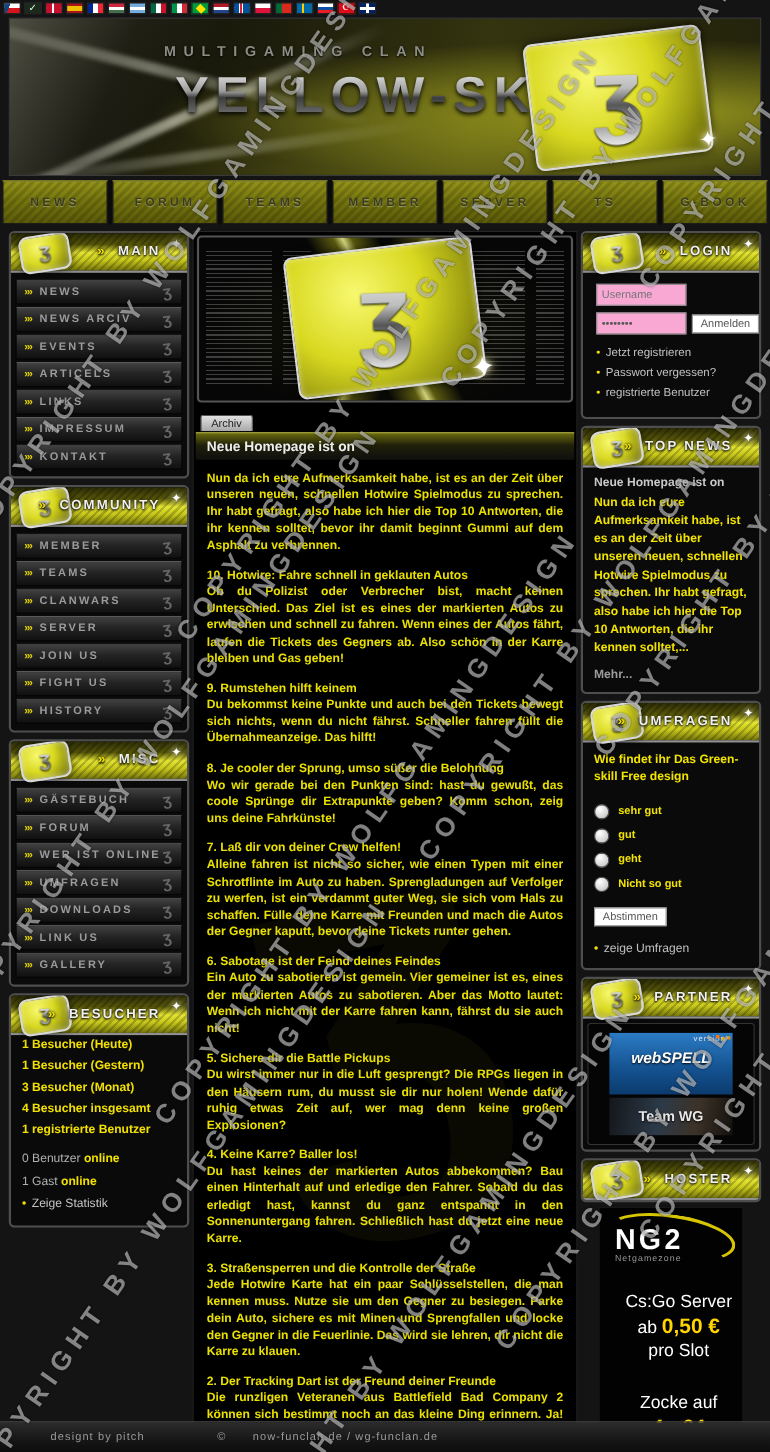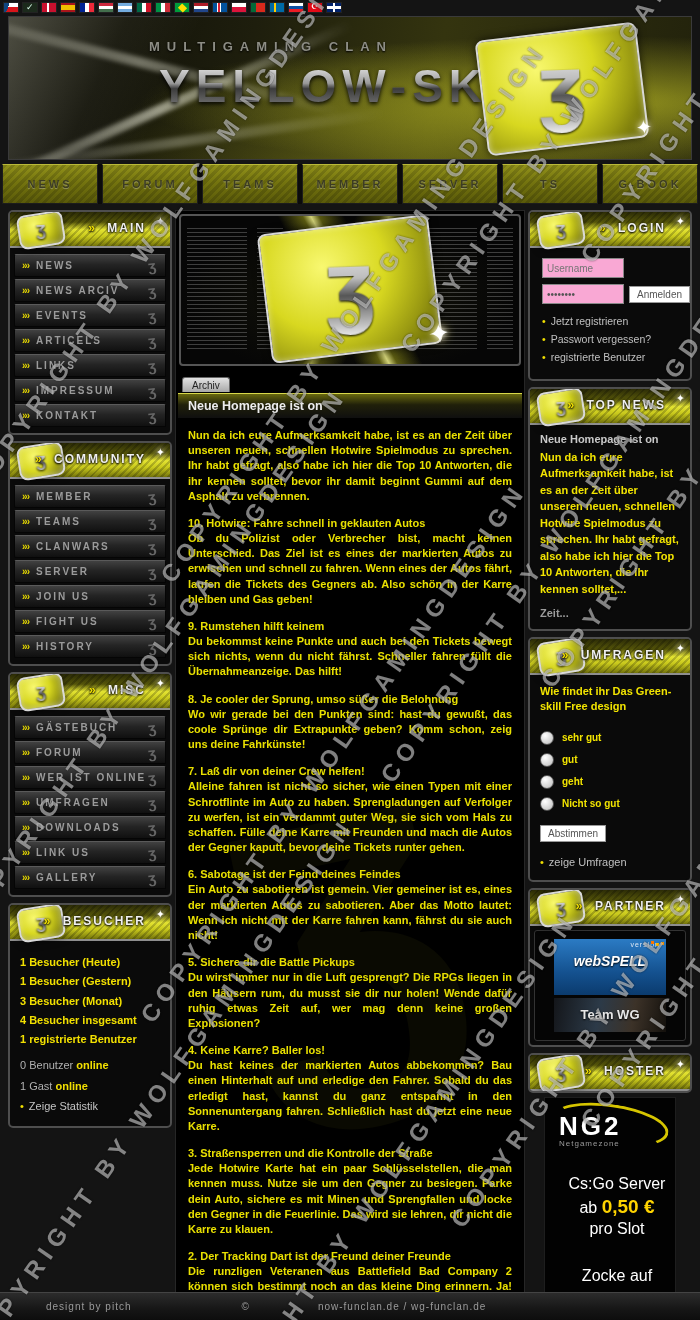--- a/index.html
+++ b/index.html
@@ -79,21 +79,21 @@
   .chip-sm .g{font-size:19px;line-height:28px;transform:rotate(5deg);}
   .hdr-star{right:5px;top:3px;font-size:11px;}
   .menu-list{padding:4px 4px 6px;}
   .menu-item{display:flex;align-items:center;height:21px;margin-top:2px;padding:0 7px;cursor:pointer;
     background:linear-gradient(180deg,#414141 0%,#242424 45%,#101010 100%);
     border:1px solid #050505;border-top-color:#5a5a5a;border-radius:2px;
     color:#9b9b9b;font-size:10px;font-weight:bold;letter-spacing:2px;text-decoration:none;}
   .chev{color:#e6d800;font-size:10px;margin-right:7px;font-weight:bold;letter-spacing:-1px;}
   .mi-glyph{margin-left:auto;color:#666;font-size:15px;font-weight:bold;transform:rotate(-8deg);}
   
-  .bes{padding:12px 10px 10px;font-size:11px;}
+  .bes{padding:0 10px 10px;font-size:11px;}
   .bes .stat{color:#f2e000;font-weight:bold;line-height:1.75;}
   .bes .onl{color:#b0b0b0;line-height:1.85;}
   .bes .onl b{color:#f2e000;}
   .bes .lnk{color:#c4c4c4;line-height:1.85;cursor:pointer;}
   .bullet{color:#f2e000;margin-right:5px;}
   
   .login-body{padding:10px 12px 12px;}
   .login-body input{display:block;width:72px;height:16px;background:#f9a8d4;border:1px solid #888;
     font-size:10px;color:#555;padding:1px 4px;font-family:"Liberation Sans",sans-serif;}
   .pw-row{display:flex;gap:5px;align-items:center;margin-top:6px;}
@@ -150,21 +150,21 @@
     border-top:1px solid #d8d84a;
     background:linear-gradient(180deg,#68680f 0%,#20200a 45%,#0f0f0f 100%);
     color:#ededed;font-size:12.5px;font-weight:bold;}
   .article{position:relative;padding:10px 12px 0;color:#e9e000;font-weight:bold;font-size:11px;line-height:1.38;text-align:justify;}
   .article .bg-glyph{position:absolute;left:50px;top:190px;font-size:420px;color:rgba(200,200,40,.05);transform:rotate(-12deg);pointer-events:none;font-weight:bold;}
   .intro{margin:0 0 12px;}
   .section{margin-bottom:12px;}
   
   .footer{position:absolute;left:0;right:0;bottom:0;height:27px;border-top:1px solid #444;
     background:linear-gradient(180deg,#2c2c2c 0%,#161616 60%,#0d0d0d 100%);
-    color:#9a9a9a;font-size:10px;letter-spacing:1px;display:flex;align-items:center;z-index:6;gap:44px;}
+    color:#9a9a9a;font-size:10px;letter-spacing:1px;display:flex;align-items:center;z-index:6;}
   .footer .f1{margin-left:46px;} .footer .f2{margin-left:66px;} .footer .f3{margin-left:24px;cursor:pointer;}
   
   .wm{position:absolute;white-space:nowrap;color:rgba(255,255,255,.5);font-size:24px;font-weight:bold;letter-spacing:7px;
     transform:rotate(-55deg);transform-origin:left bottom;pointer-events:none;z-index:40;text-shadow:0 0 2px rgba(0,0,0,.6);}
 </style>
 </head>
 <body>
 
 <div class="page">
 
@@ -445,21 +445,21 @@
 
       <section class="box">
         <div class="box-header">
             <span class="chip chip-sm"><span class="g">ʒ</span></span>
             <span class="hdr-box-title"><span class="bullet">» </span>TOP NEWS</span>
             <span class="star hdr-star">✦</span>
           </div>
         <div class="tn-body">
           <div class="tn-head">Neue Homepage ist on</div>
           <div class="tn-text">Nun da ich eure Aufmerksamkeit habe, ist es an der Zeit über unseren neuen, schnellen Hotwire Spielmodus zu sprechen. Ihr habt gefragt, also habe ich hier die Top 10 Antworten, die ihr kennen solltet,...</div>
-          <div class="tn-more">Zeit...</div>
+          <div class="tn-more">Mehr...</div>
         </div>
       </section>
 
       <section class="box">
         <div class="box-header">
             <span class="chip chip-sm"><span class="g">ʒ</span></span>
             <span class="hdr-box-title"><span class="bullet">» </span>UMFRAGEN</span>
             <span class="star hdr-star">✦</span>
           </div>
         <div class="um-body">

